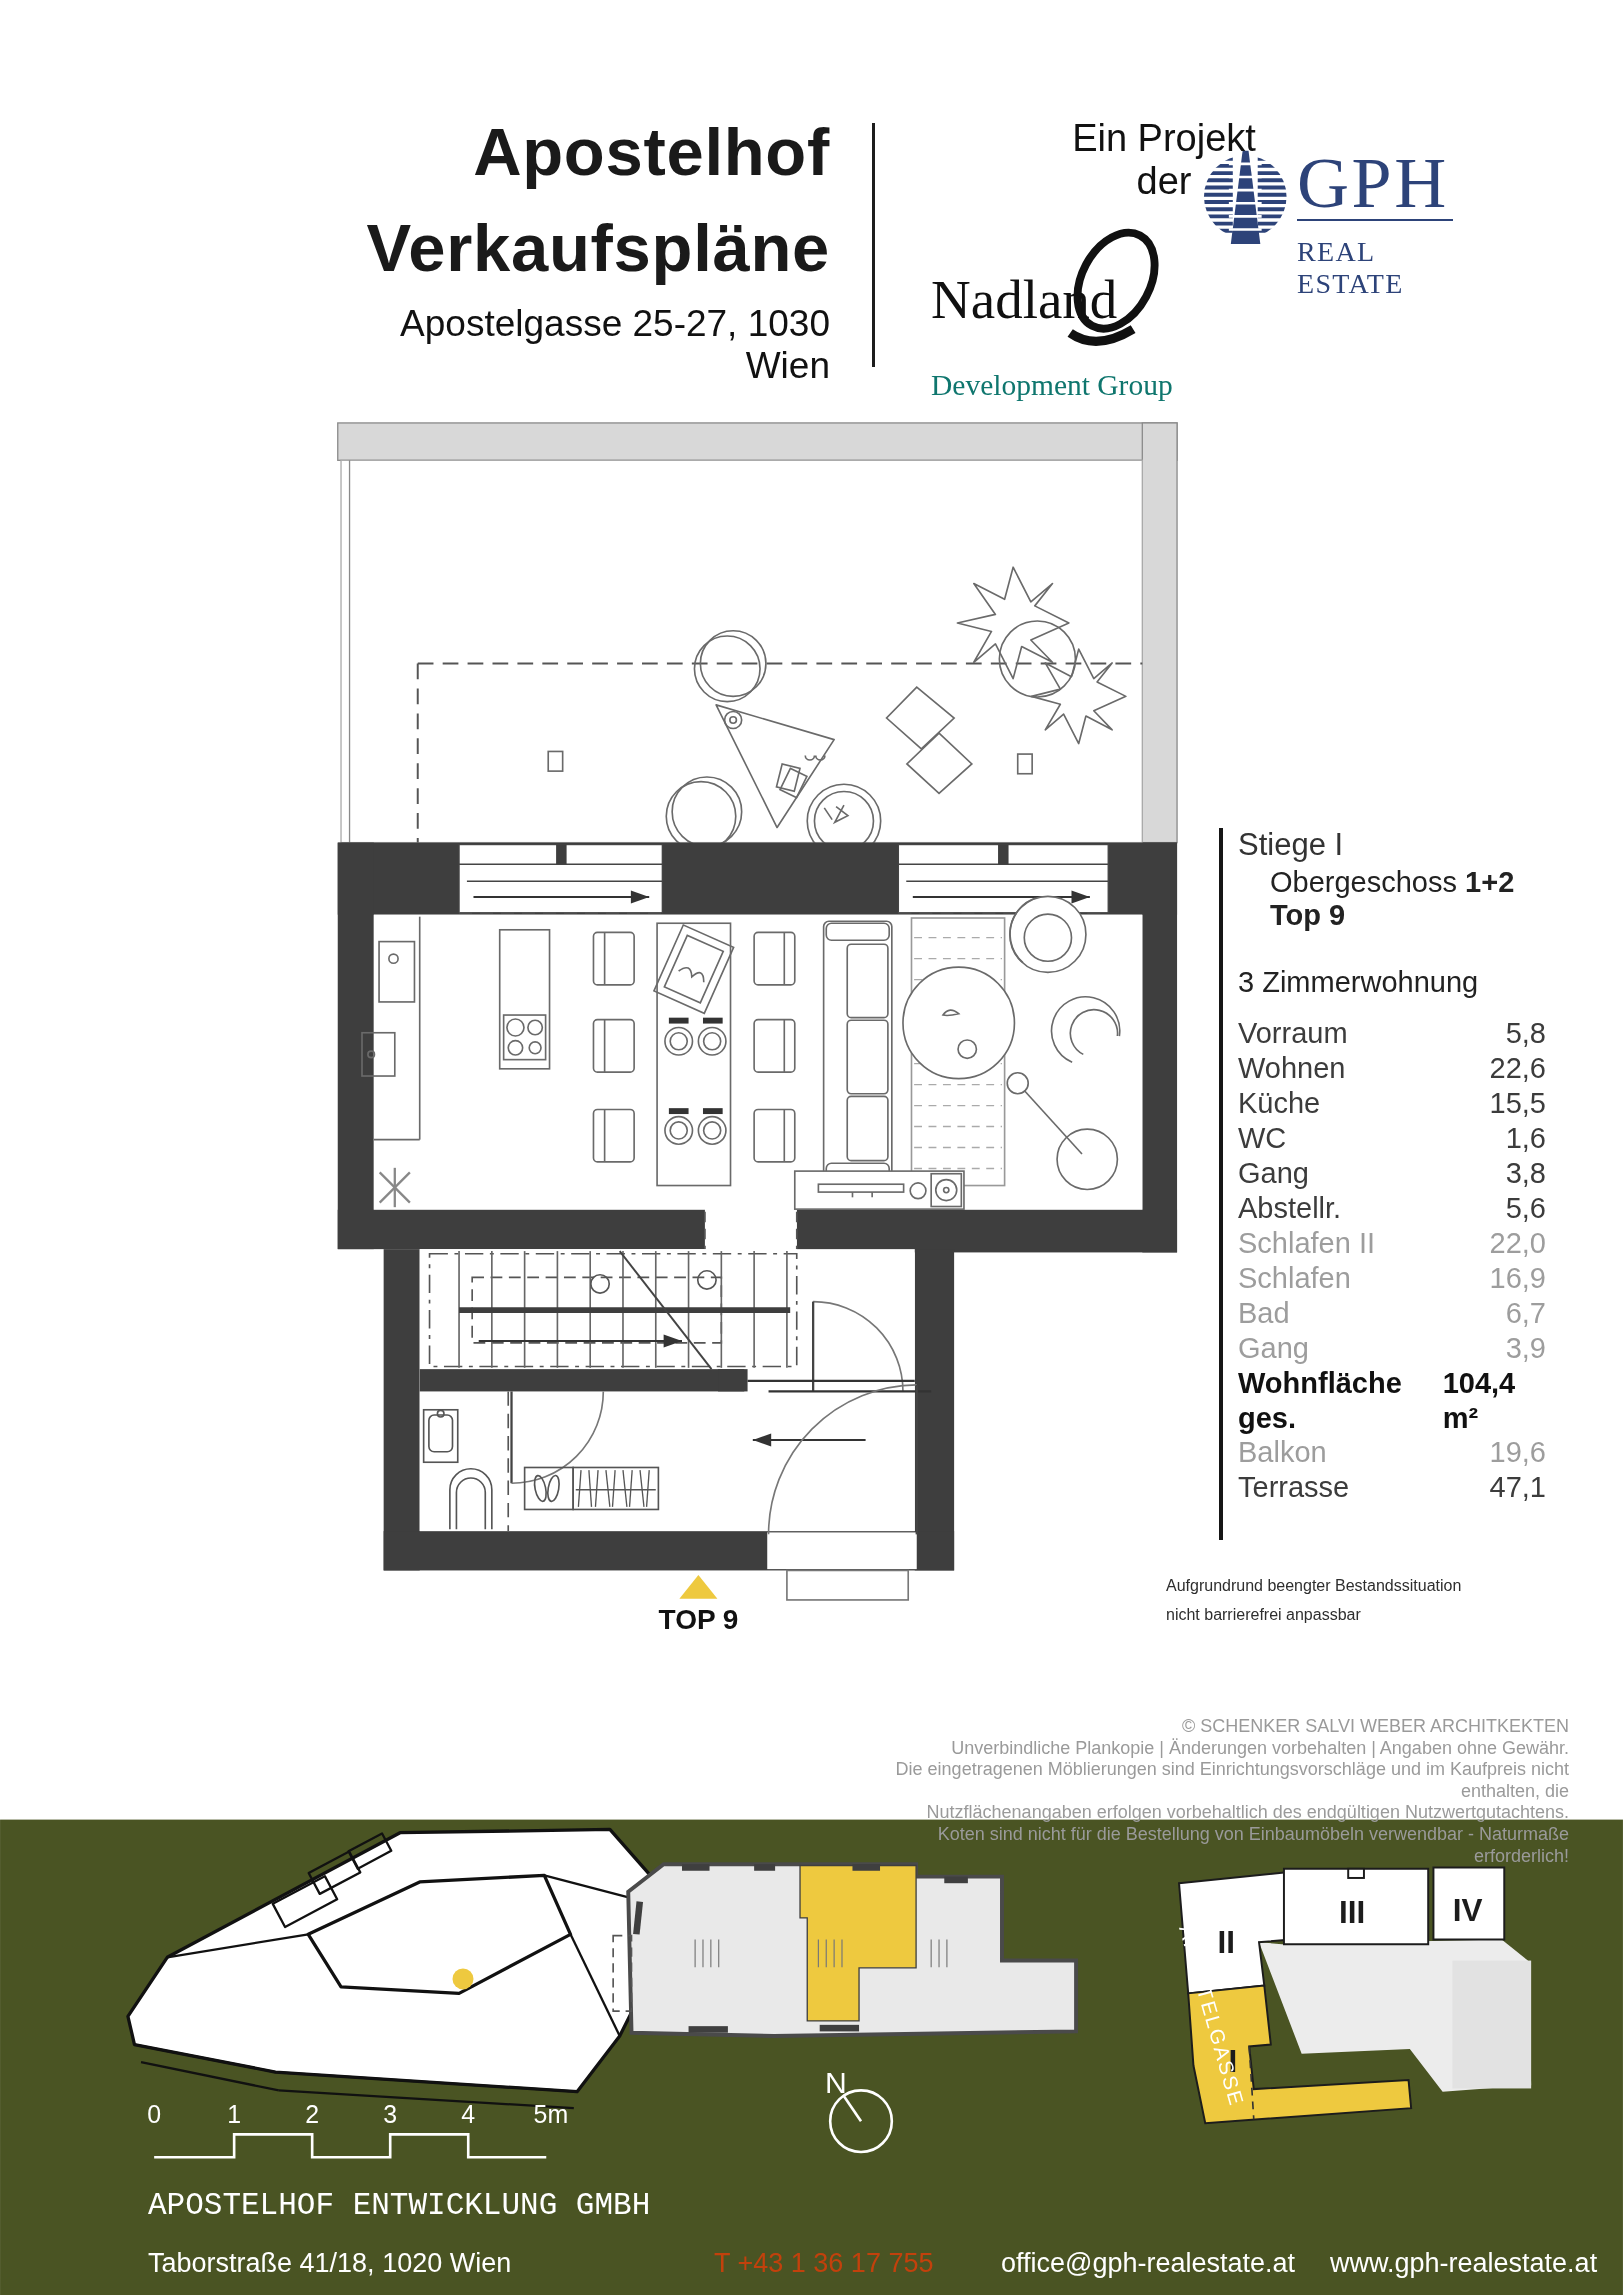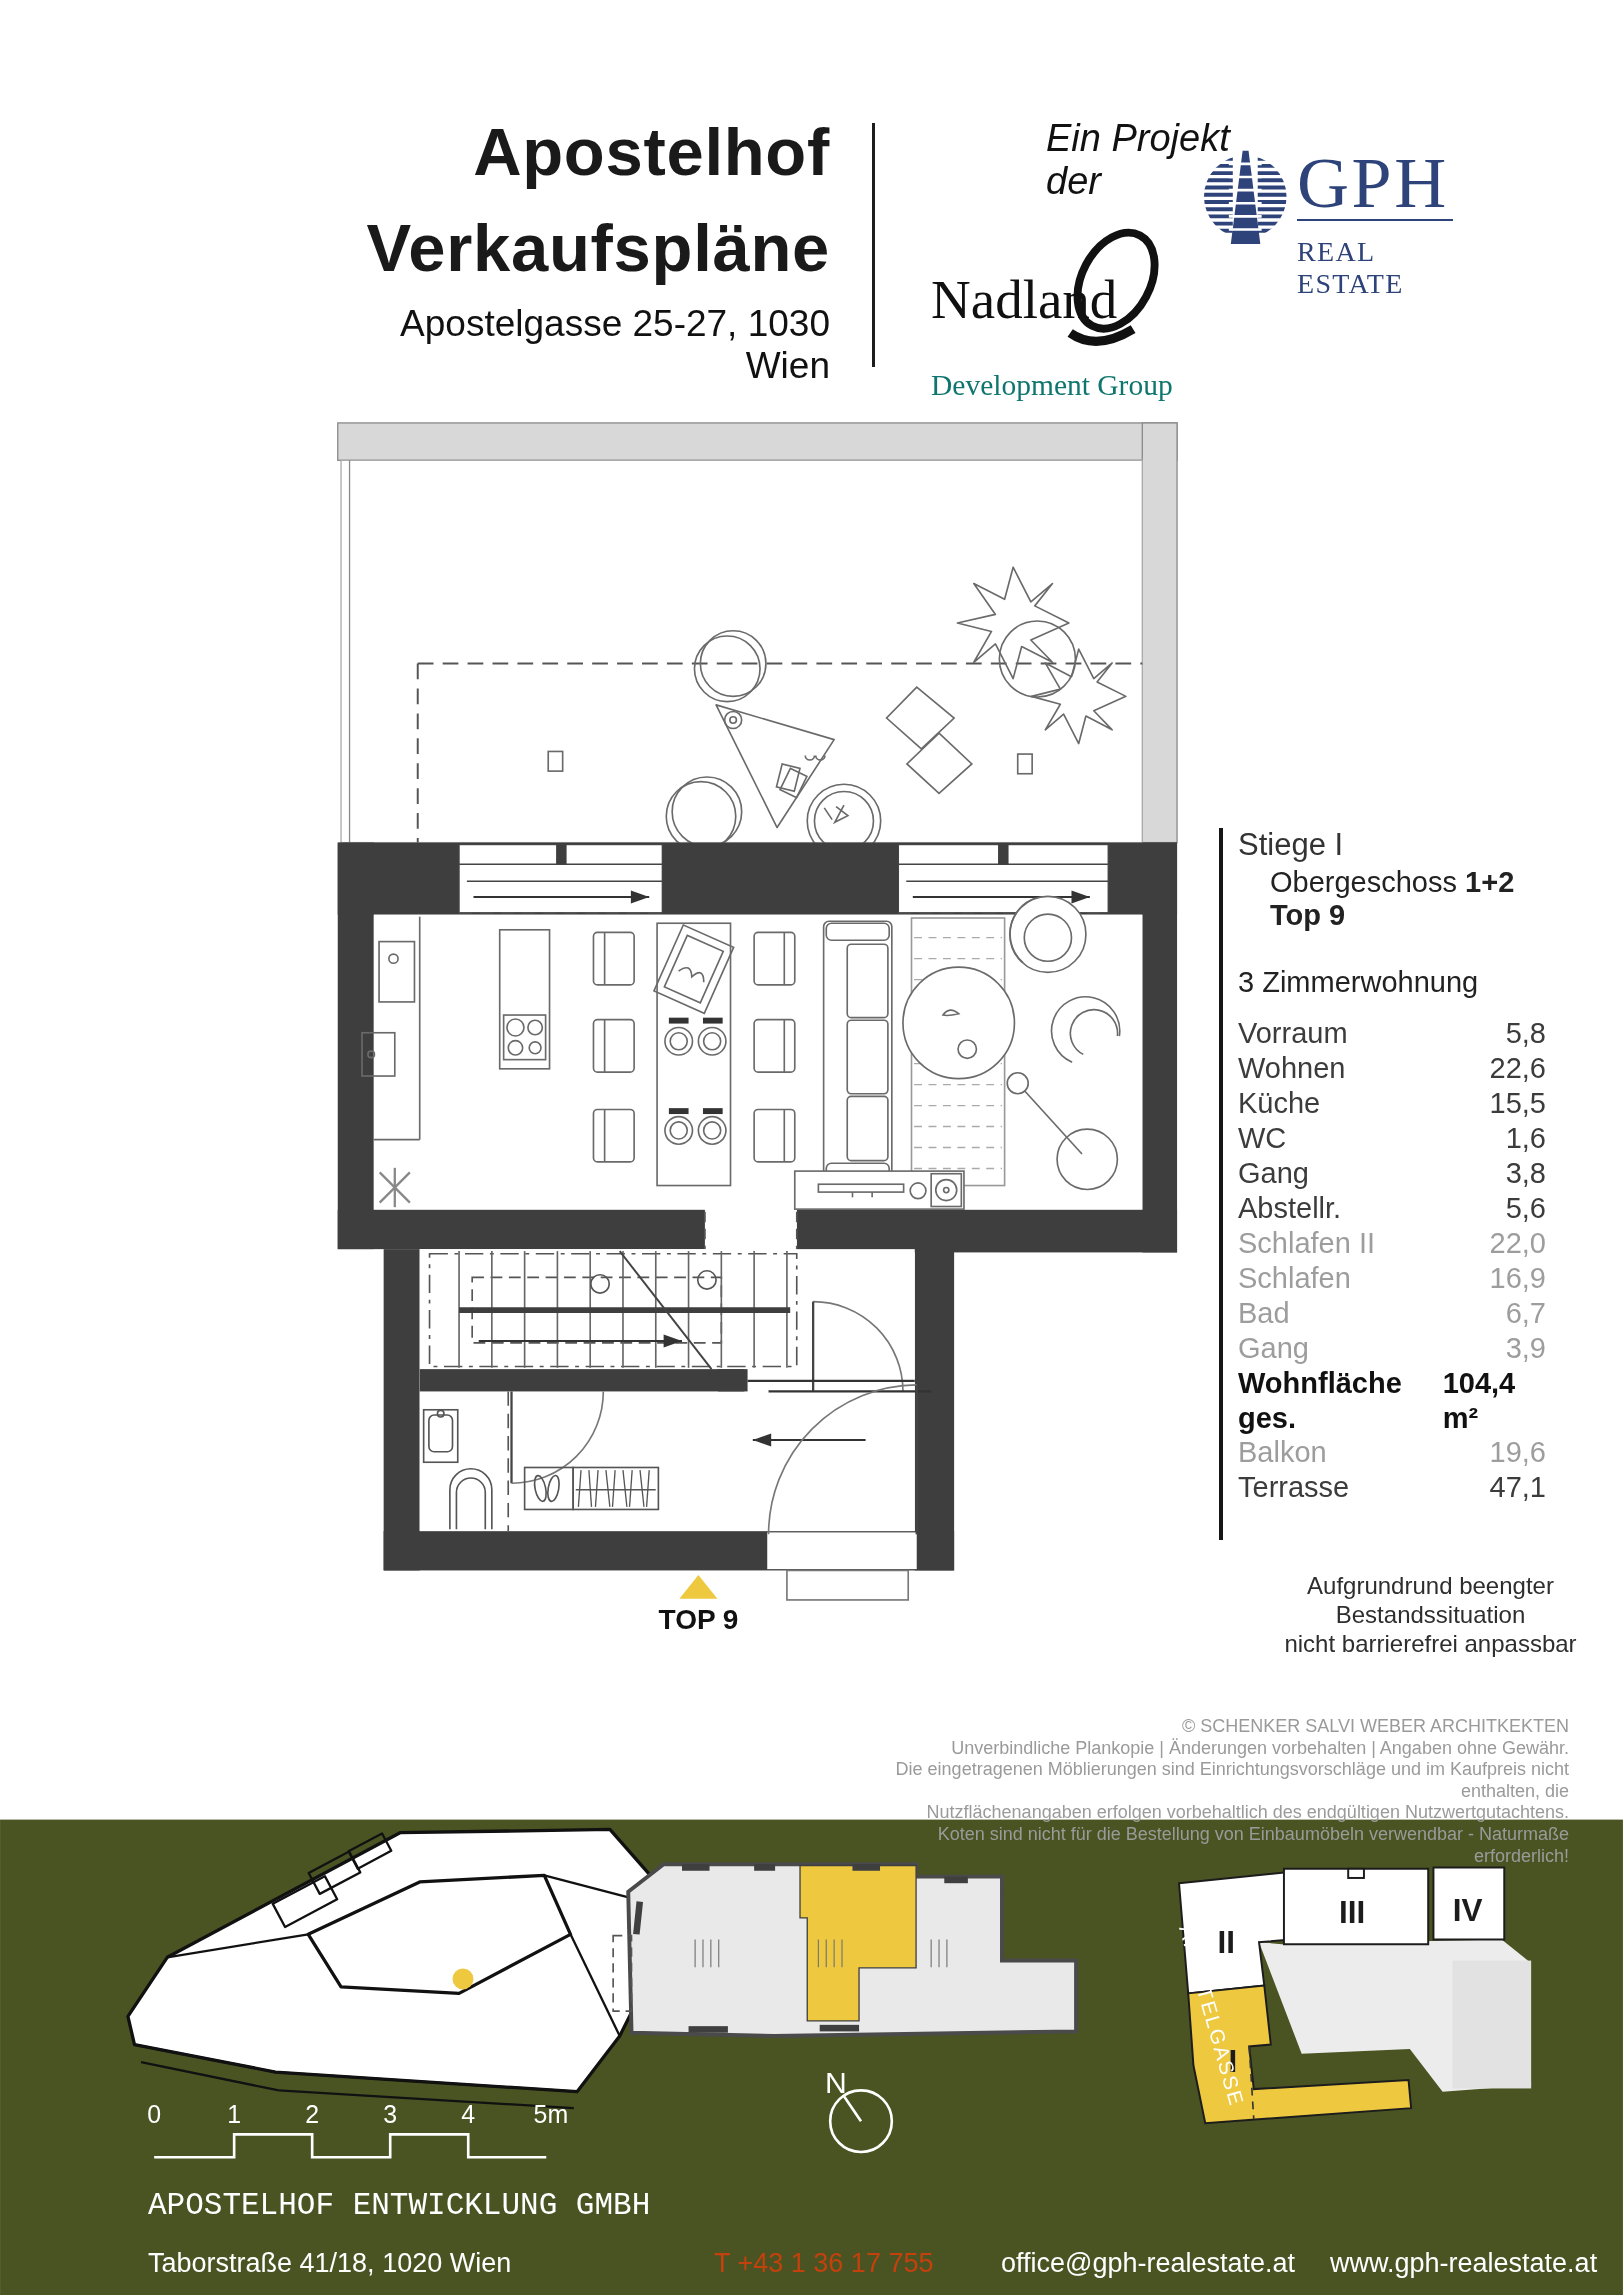--- a/index.html
+++ b/index.html
@@ -5,40 +5,40 @@
   html,body{margin:0;padding:0;background:#fff;}
   body{width:1623px;height:2295px;position:relative;font-family:"Liberation Sans",sans-serif;color:#1a1a1a;overflow:hidden;}
   .abs{position:absolute;}
   svg.layer{position:absolute;left:0;top:0;z-index:1;}
   .txt{position:absolute;z-index:3;}
   
   .title-block{left:341px;top:104px;width:489px;text-align:right;}
   .title-line{font-size:67px;font-weight:bold;line-height:96px;letter-spacing:0.7px;}
   .title-addr{font-size:37px;margin-top:6.6px;color:#111;}
   .divider{left:872px;top:123px;width:3.3px;height:244px;background:#1c1c1c;z-index:3;}
-  .projekt{left:1046px;top:117px;width:236px;font-style:italic;font-size:38px;color:#111;}
+  .projekt{left:1046px;top:117px;width:236px;text-align:center;font-size:38px;color:#111;}
   .nad-name{left:931px;top:268px;font-family:"Liberation Serif",serif;font-size:55px;color:#101010;}
   .nad-sub{left:931px;top:369px;font-family:Liberation Serif, serif;font-size:29.5px;color:#0f766e;}
   .gph-block{left:1297px;top:150px;width:157px;color:#2d4379;}
   .gph-name{font-family:"Liberation Serif",serif;font-size:72px;line-height:66px;letter-spacing:2.6px;}
   .gph-rule{width:156px;height:2.6px;background:#2d4379;margin-top:2.6px;}
   .gph-sub{font-family:"Liberation Serif",serif;font-size:28px;letter-spacing:1.3px;margin-top:15px;}
   
   .vrule{left:1219px;top:828px;width:3.9px;height:712px;background:#161616;z-index:3;}
   .roomtable{left:1238px;top:828px;width:308px;}
   .stiege{font-size:31px;font-weight:normal;line-height:34px;color:#333;}
   .floorline{font-size:29px;margin-top:3.9px;color:#222;margin-left:32px;}
   .floorline b{font-weight:bold;}
   .apttype{font-size:29px;margin-top:34px;color:#222;}
   .rows{margin-top:17px;}
   .rrow{display:flex;justify-content:space-between;font-size:29px;height:35px;line-height:35px;color:#3c3c3c;}
   .rrow.muted{color:#9d9d9d;}
   .rrow.total{font-weight:bold;color:#111;}
   .outdoor{margin-top:34px;}
-  .note{left:1238px;top:1571px;font-size:24px;line-height:29px;color:#2e2e2e;text-align:center;}
+  .note{left:1166px;top:1571px;font-size:16px;line-height:29px;color:#2e2e2e;}
   
   .disc{right:54px;top:1716px;width:721px;text-align:right;font-size:18px;line-height:21.6px;color:#9a9a9a;}
   
   .top9{left:646px;top:1604px;width:105px;text-align:center;font-size:28px;font-weight:bold;color:#111;}
   
   .f-company{left:148px;top:2188px;font-size:31px;color:#fff;font-family:Liberation Mono, monospace;}
   .f-addr{left:148px;top:2248px;font-size:27px;color:#fff;}
   .f-phone{left:714px;top:2248px;font-size:27px;color:#c2410c;}
   .f-mail{left:1001px;top:2248px;font-size:27px;color:#fff;text-decoration:none;}
   .f-web{left:1330px;top:2248px;font-size:27px;color:#fff;text-decoration:none;}

